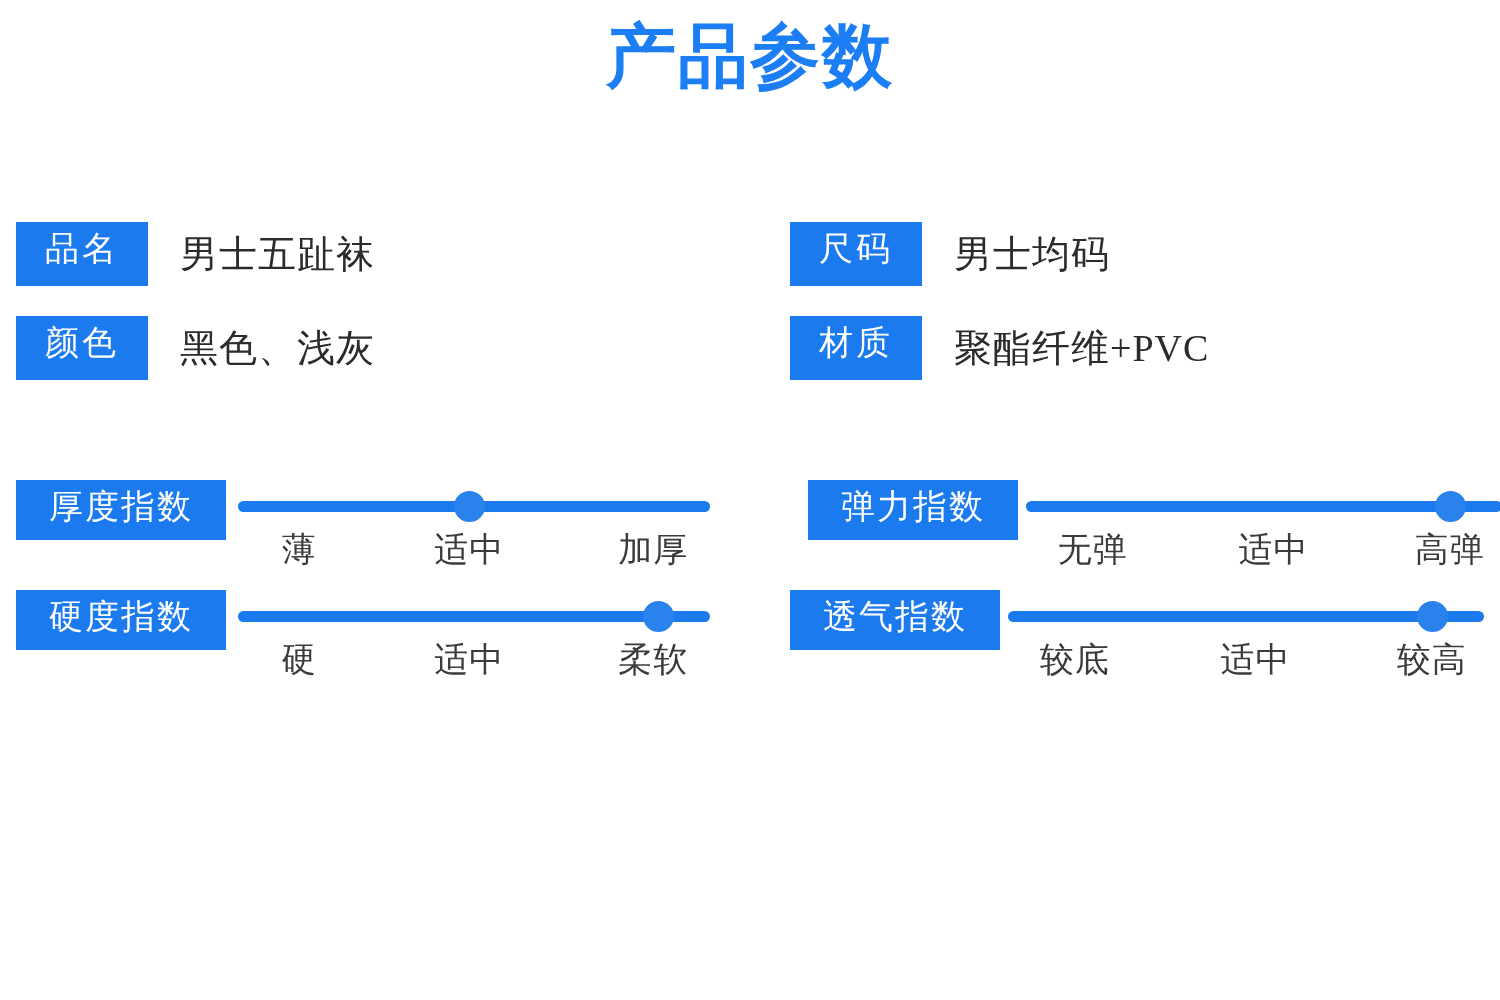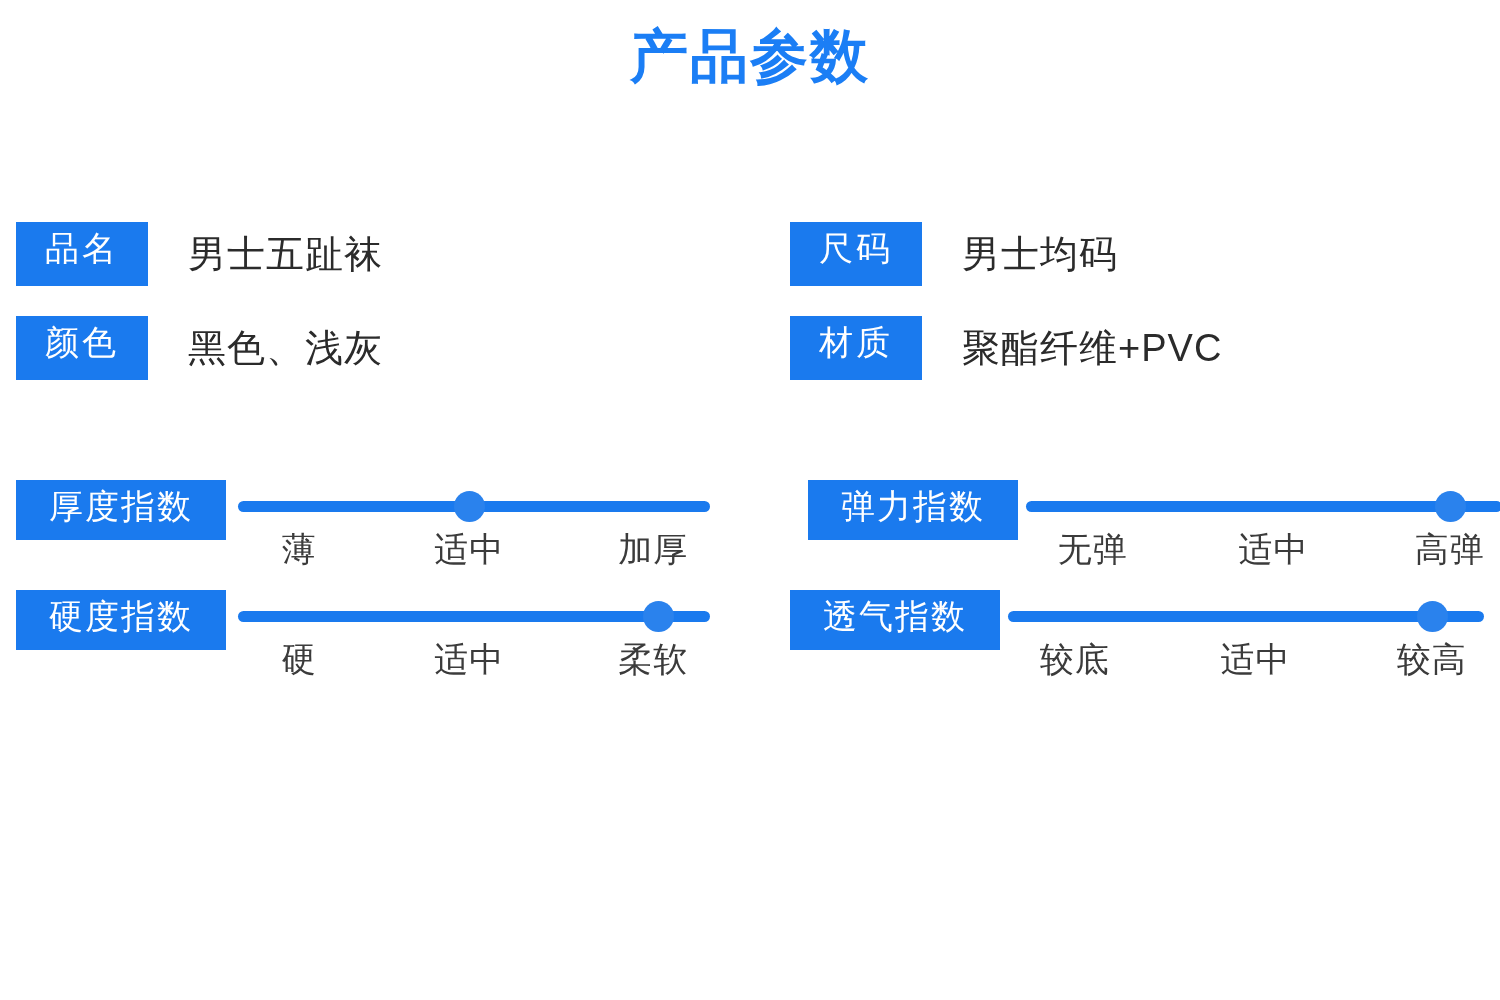--- a/index.html
+++ b/index.html
@@ -18,21 +18,21 @@
     overflow: hidden;
   }
 
   
   .page-title {
     position: absolute;
     top: 10px;
     left: 0;
     width: 1500px;
     text-align: center;
-    font-size: 58px;
+    font-size: 70px;
     line-height: 92px;
     font-weight: bold;
     color: #1b7ef5;
     letter-spacing: 2px;
     white-space: nowrap;
   }
 
   
   .spec-row {
     position: absolute;
@@ -47,26 +47,27 @@
     background: #1a7aee;
     color: #ffffff;
     font-size: 34px;
     line-height: 52px;
     text-align: center;
     letter-spacing: 3px;
     font-weight: normal;
     white-space: nowrap;
   }
   .spec-value {
-    margin-left: 40px;
+    margin-left: 32px;
     font-size: 38px;
     line-height: 52px;
     color: #2b2b2b;
     letter-spacing: 1px;
     white-space: nowrap;
+    font-family: Liberation Serif, serif;
   }
 
   
   .index-row {
     position: absolute;
     height: 120px;
   }
   .index-badge {
     position: absolute;
     left: 0;

